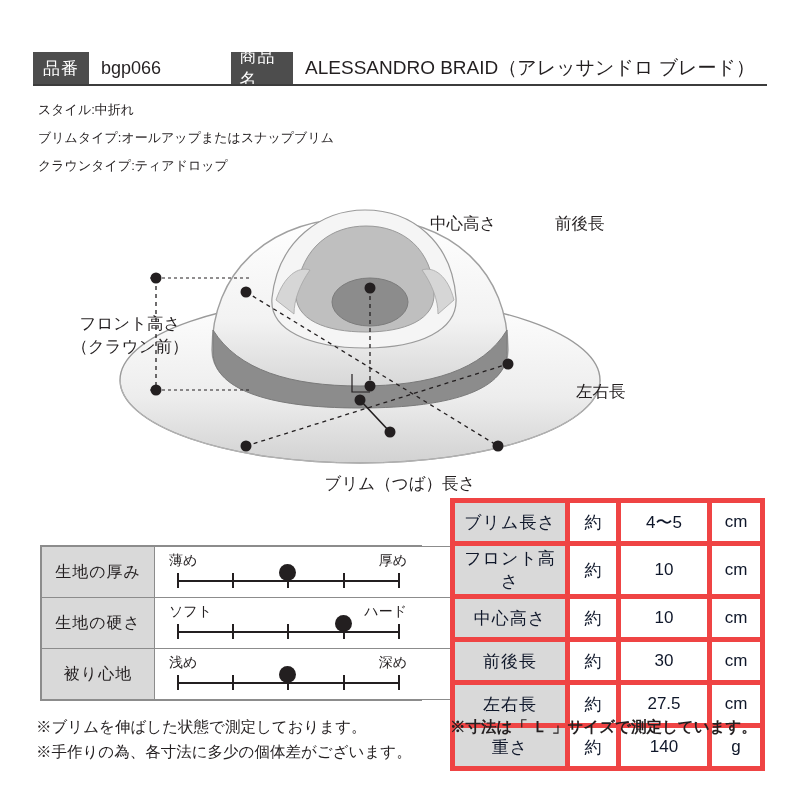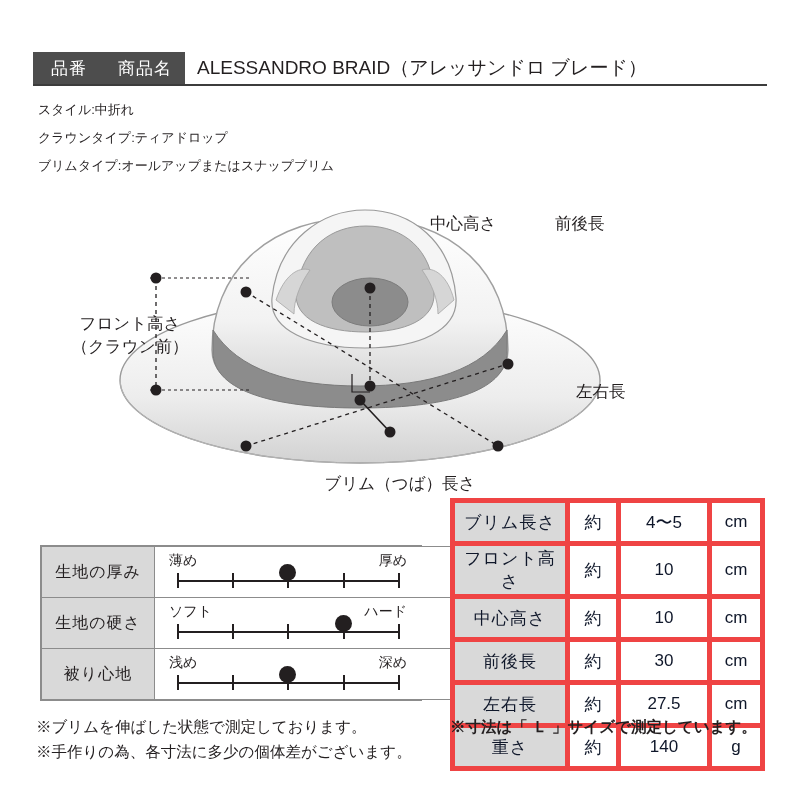--- a/index.html
+++ b/index.html
@@ -233,29 +233,30 @@
     font-weight: bold;
   }
 </style>
 </head>
 <body>
 
 <div class="page">
 
   <div class="header">
     <div class="hdr-label first">品番</div>
+    <div class="hdr-value code">bgp066</div>
     <div class="hdr-label second">商品名</div>
     <div class="hdr-value name">ALESSANDRO BRAID（アレッサンドロ ブレード）</div>
   </div>
   <div class="hdr-underline"></div>
 
   <div class="spec-lines">
     <div class="spec-line">スタイル:中折れ</div>
+    <div class="spec-line">ブリムタイプ:オールアップまたはスナップブリム</div>
     <div class="spec-line">クラウンタイプ:ティアドロップ</div>
-    <div class="spec-line">ブリムタイプ:オールアップまたはスナップブリム</div>
   </div>
 
   <div class="diagram">
     <svg width="680" height="300" viewBox="0 0 680 300">
       <defs>
         <linearGradient id="crownGrad" x1="0" y1="0" x2="0" y2="1">
           <stop offset="0%" stop-color="#ffffff"></stop>
           <stop offset="55%" stop-color="#f2f2f2"></stop>
           <stop offset="100%" stop-color="#cfcfcf"></stop>
         </linearGradient>

